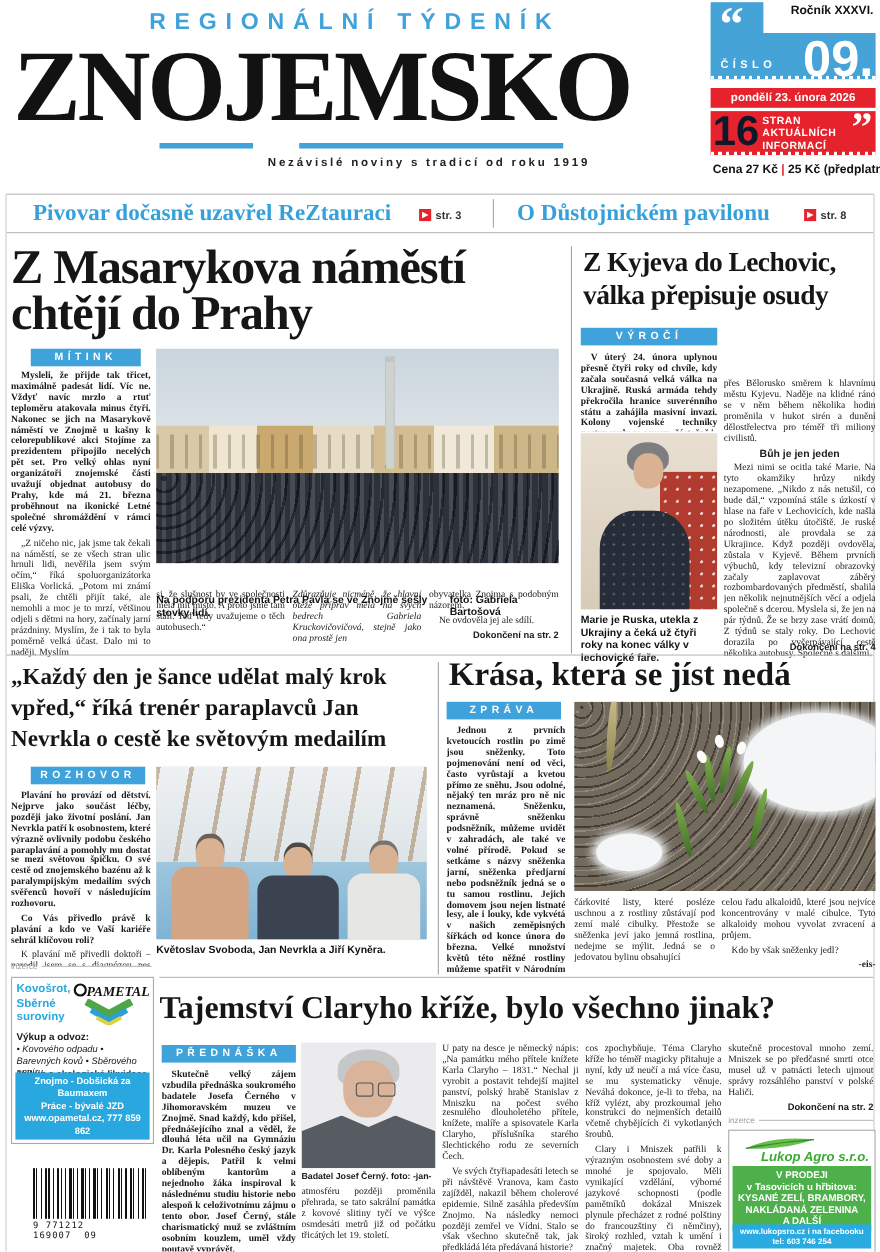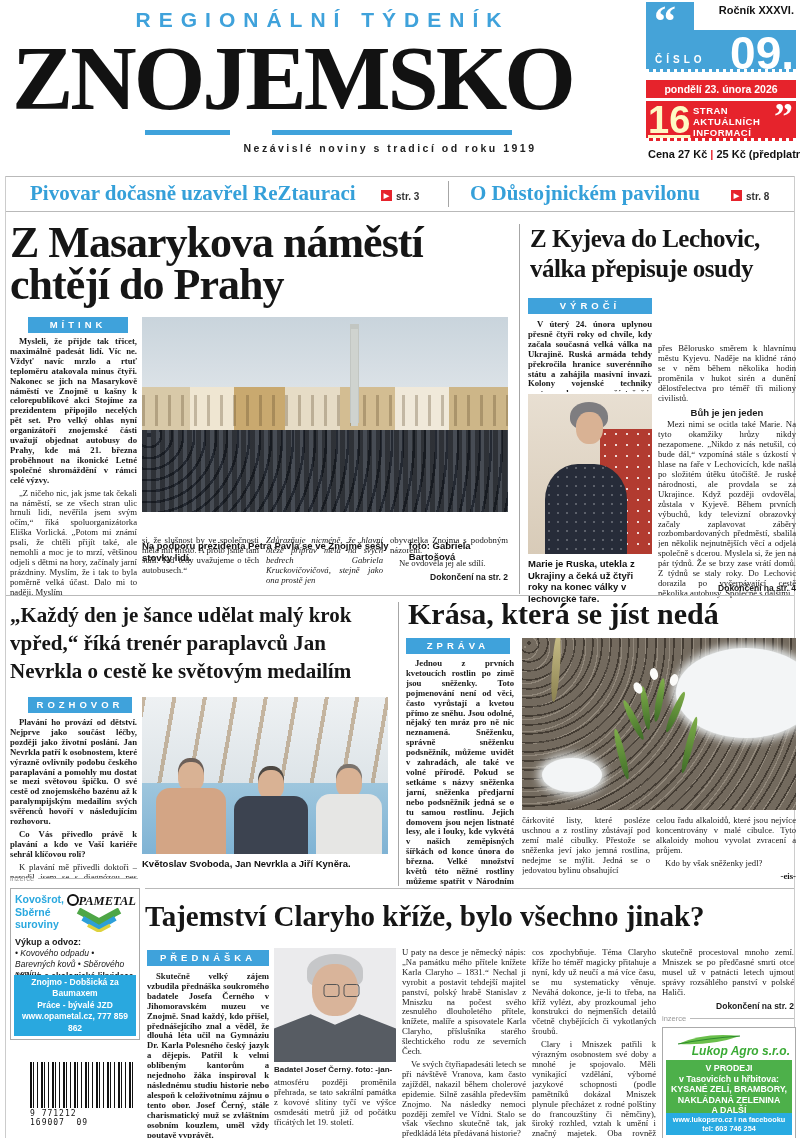--- a/index.html
+++ b/index.html
@@ -17,21 +17,21 @@
   .q-sq{position:absolute;left:0;top:0;width:48px;height:28px;background:#45a3d8;overflow:visible;}
   .q-sq span{position:absolute;left:8px;top:-2px;font:bold 44px/44px "Liberation Serif",serif;color:#fff;}
   .ib-blue{position:absolute;left:0;top:28px;width:150px;height:42px;background:#45a3d8;}
   .ib-blue .cislo{position:absolute;left:9px;bottom:7px;font:bold 10px "Liberation Sans",sans-serif;letter-spacing:4px;color:#fff;}
   .ib-blue .num{position:absolute;right:2px;bottom:-8px;font:bold 46px "Liberation Sans",sans-serif;color:#fff;}
   .perf:after{content:"";position:absolute;left:0;right:0;bottom:0;height:3px;
       background:repeating-linear-gradient(90deg,#fff 0 3px,transparent 3px 7px);}
   .ib-red1{position:absolute;left:0;top:78px;width:150px;height:18px;background:#e6232c;
       font:bold 10.5px/18px "Liberation Sans",sans-serif;color:#fff;text-align:center;}
   .ib-red2{position:absolute;left:0;top:99px;width:150px;height:40px;background:#e6232c;}
-  .ib-red2 .big16{position:absolute;left:2px;top:-2px;font:bold 38px "Liberation Sans",sans-serif;color:#fef9c3;text-decoration:underline;}
+  .ib-red2 .big16{position:absolute;left:2px;top:-2px;font:bold 38px "Liberation Sans",sans-serif;color:#0f172a;}
   .ib-red2 .lines{position:absolute;left:47px;top:4px;font:bold 9.5px/11px "Liberation Sans",sans-serif;color:#fff;letter-spacing:.5px;}
   .ib-red2 .cq{position:absolute;right:3px;top:-4px;font:bold 38px/38px "Liberation Serif",serif;color:#fff;}
   .price{position:absolute;left:2px;top:146px;font:bold 11px "Liberation Sans",sans-serif;color:#111;white-space:nowrap;}
   .price .sep{color:#e6232c;padding:0 3px;}
   
   .hrule{position:absolute;height:1px;background:#b9b9b9;}
   .vrule{position:absolute;width:1px;background:#a6a6a6;}
   
   .teaser{font:bold 21px "Liberation Serif",serif;color:#35a0d9;white-space:nowrap;}
   .picon{display:inline-block;width:11px;height:11px;background:#e6232c;color:#fff;

